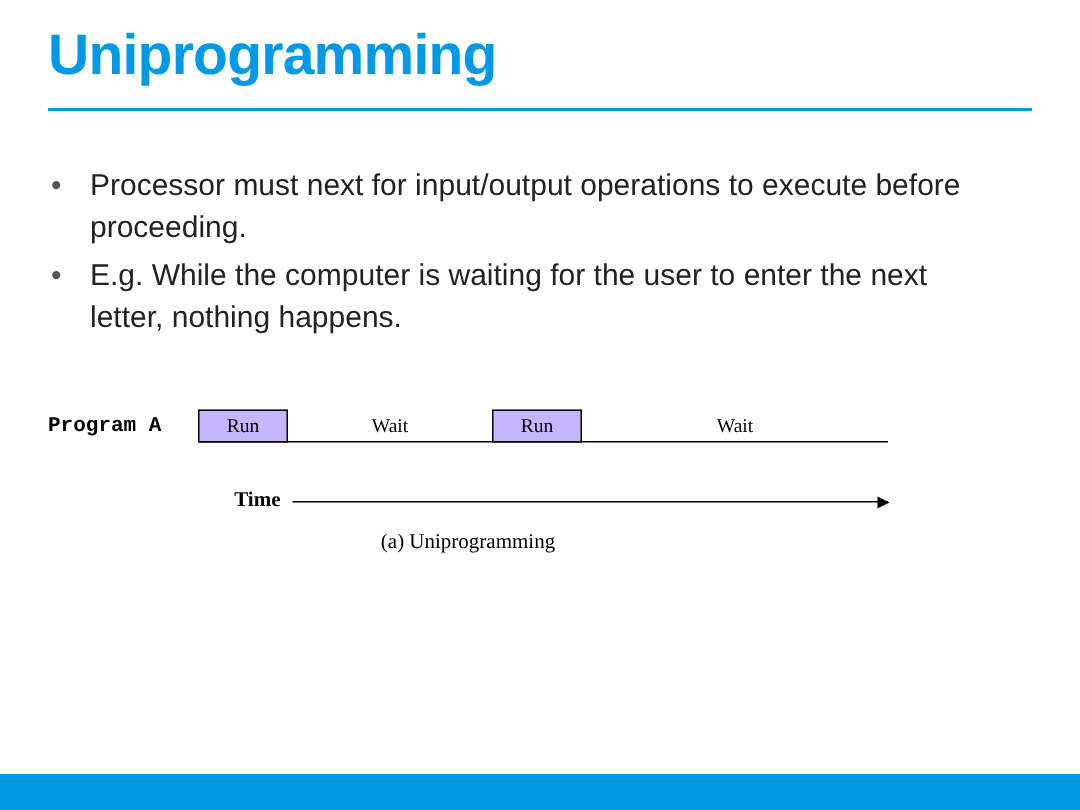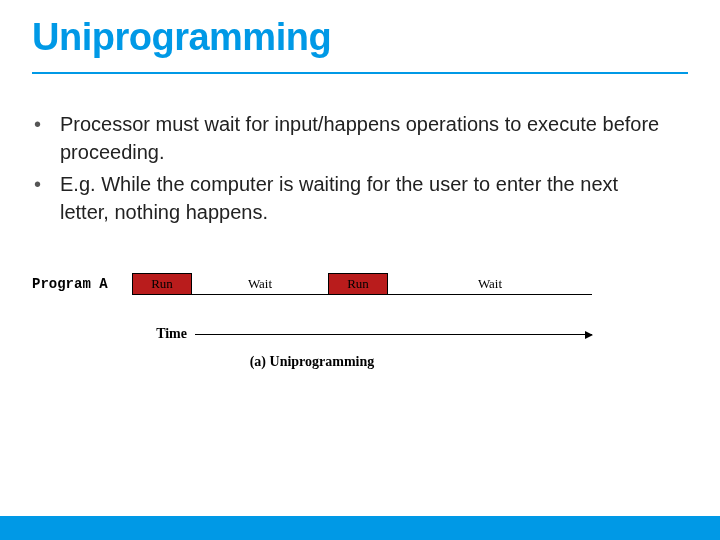--- a/index.html
+++ b/index.html
@@ -8,42 +8,42 @@
   .title-underline{position:absolute;left:32px;top:72px;width:656px;height:2px;background:#0099e6}
   .content{position:absolute;left:32px;top:110px;width:640px}
   .bullet{display:flex;font-size:20px;line-height:1.4;margin-bottom:4px;color:#222}
   .bullet-marker{width:26px;flex-shrink:0;text-align:left;padding-left:2px;color:#555}
   .bullet-text{flex:1}
   .figure{position:absolute;left:32px;top:270px;width:560px}
   .row{display:flex;align-items:center;height:28px}
   .prog-label{width:100px;font-family:Liberation Mono, monospace;font-weight:bold;font-size:14px}
   .track{display:flex;flex:1;height:22px;position:relative}
   .seg{border:1px solid #000;display:flex;align-items:center;justify-content:center;font-family:"Times New Roman",serif;font-size:13px}
-  .seg.run{width:58px;background:#b91c1c}
+  .seg.run{width:58px;background:#c4b5fd}
   .seg.wait{border:none;background:transparent;flex:1}
   .seg.wait.last{flex:1.5}
   .baseline{position:absolute;left:0;right:0;bottom:0;height:1px;background:#000}
   .time-row{display:flex;align-items:center;margin-top:26px;height:20px;font-family:"Times New Roman",serif;font-size:14px}
   .time-label{width:155px;text-align:right;padding-right:8px;font-weight:bold}
   .arrow{position:relative;flex:1;height:1px;background:#000}
   .arrow:after{content:"";position:absolute;right:-1px;top:-3px;border-left:8px solid #000;border-top:4px solid transparent;border-bottom:4px solid transparent}
-  .caption{text-align:center;margin-top:10px;font-family:"Times New Roman",serif;font-size:14px;font-weight:bold}
+  .caption{text-align:center;margin-top:10px;font-family:"Times New Roman",serif;font-size:14px;font-weight:normal}
   .footer-bar{position:absolute;left:0;bottom:0;width:720px;height:24px;background:#0099e6}
 </style>
 </head>
 <body>
 <div class="slide">
 
   <div class="title">Uniprogramming</div>
   <div class="title-underline"></div>
 
   <div class="content">
     <div class="bullet">
       <div class="bullet-marker">•</div>
-      <div class="bullet-text">Processor must wait for input/happens operations to execute before proceeding.</div>
+      <div class="bullet-text">Processor must next for input/output operations to execute before proceeding.</div>
     </div>
     <div class="bullet">
       <div class="bullet-marker">•</div>
       <div class="bullet-text">E.g. While the computer is waiting for the user to enter the next letter, nothing happens.</div>
     </div>
   </div>
 
   <div class="figure">
     <div class="row">
       <div class="prog-label">Program A</div>

